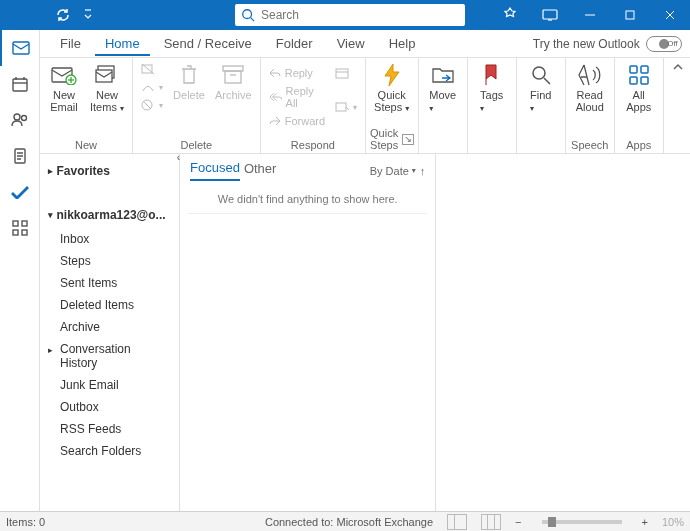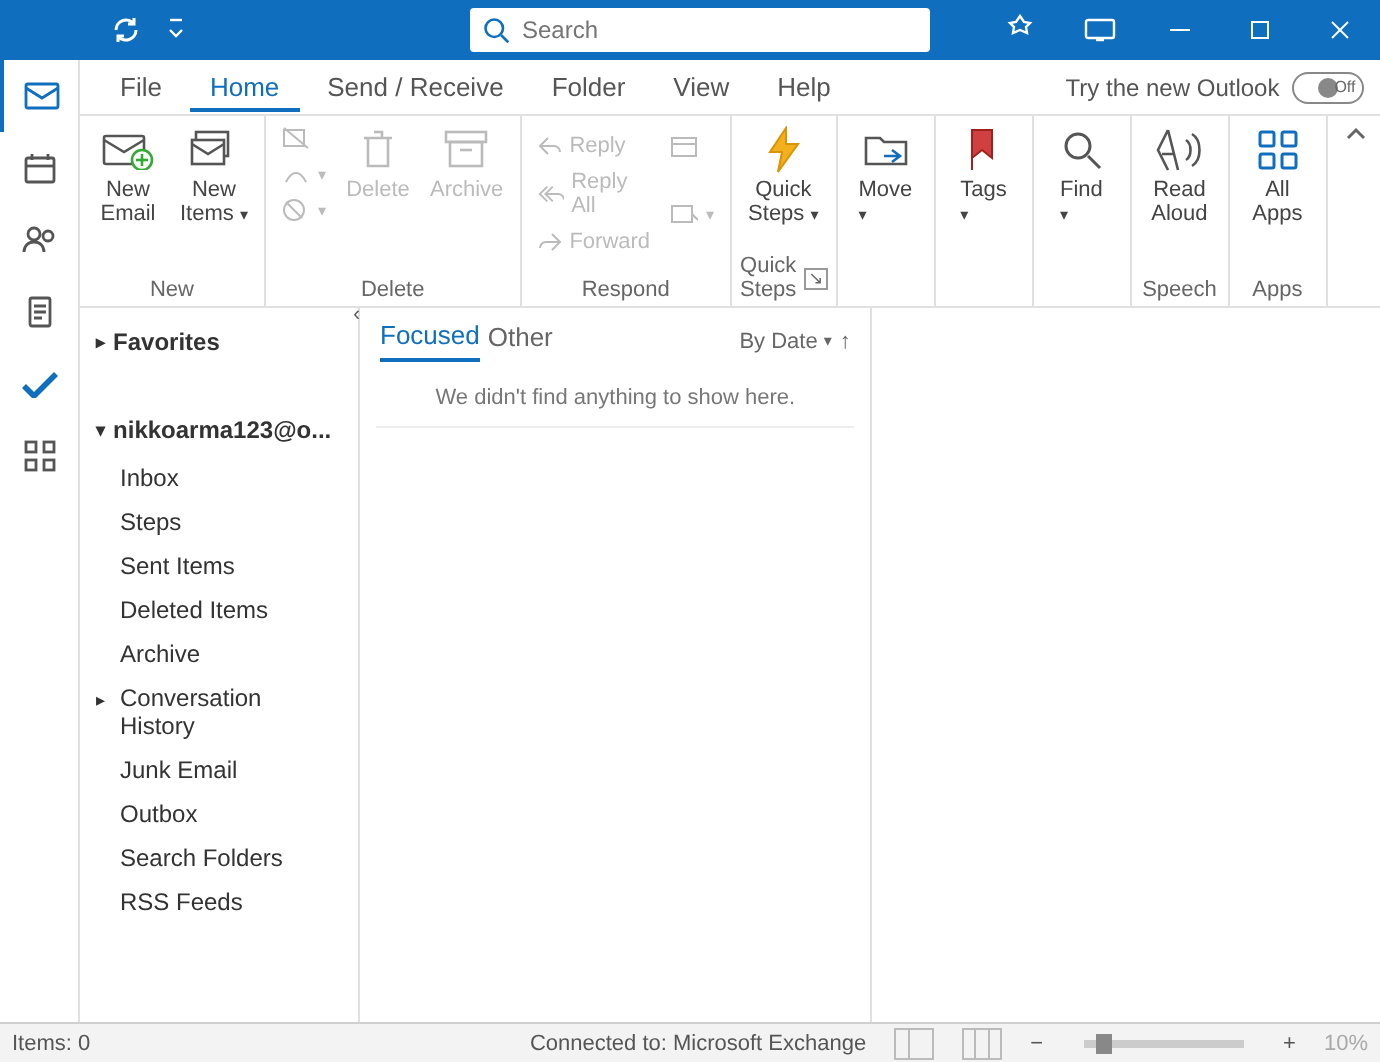--- a/index.html
+++ b/index.html
@@ -412,22 +412,22 @@
         </div>
         <ul>
           <li>Inbox</li>
           <li>Steps</li>
           <li>Sent Items</li>
           <li>Deleted Items</li>
           <li>Archive</li>
           <li><span class="chev">▸</span><span>Conversation History</span></li>
           <li>Junk Email</li>
           <li>Outbox</li>
+          <li>RSS Feeds</li>
           <li>Search Folders</li>
-          <li>RSS Feeds</li>
         </ul>
       </div>
 
       <div class="list-pane">
         <div class="list-header">
           <span class="pivot active">Focused</span>
           <span class="pivot">Other</span>
           <span class="spacer"></span>
           <span class="sort">
               <span>By Date</span> 

